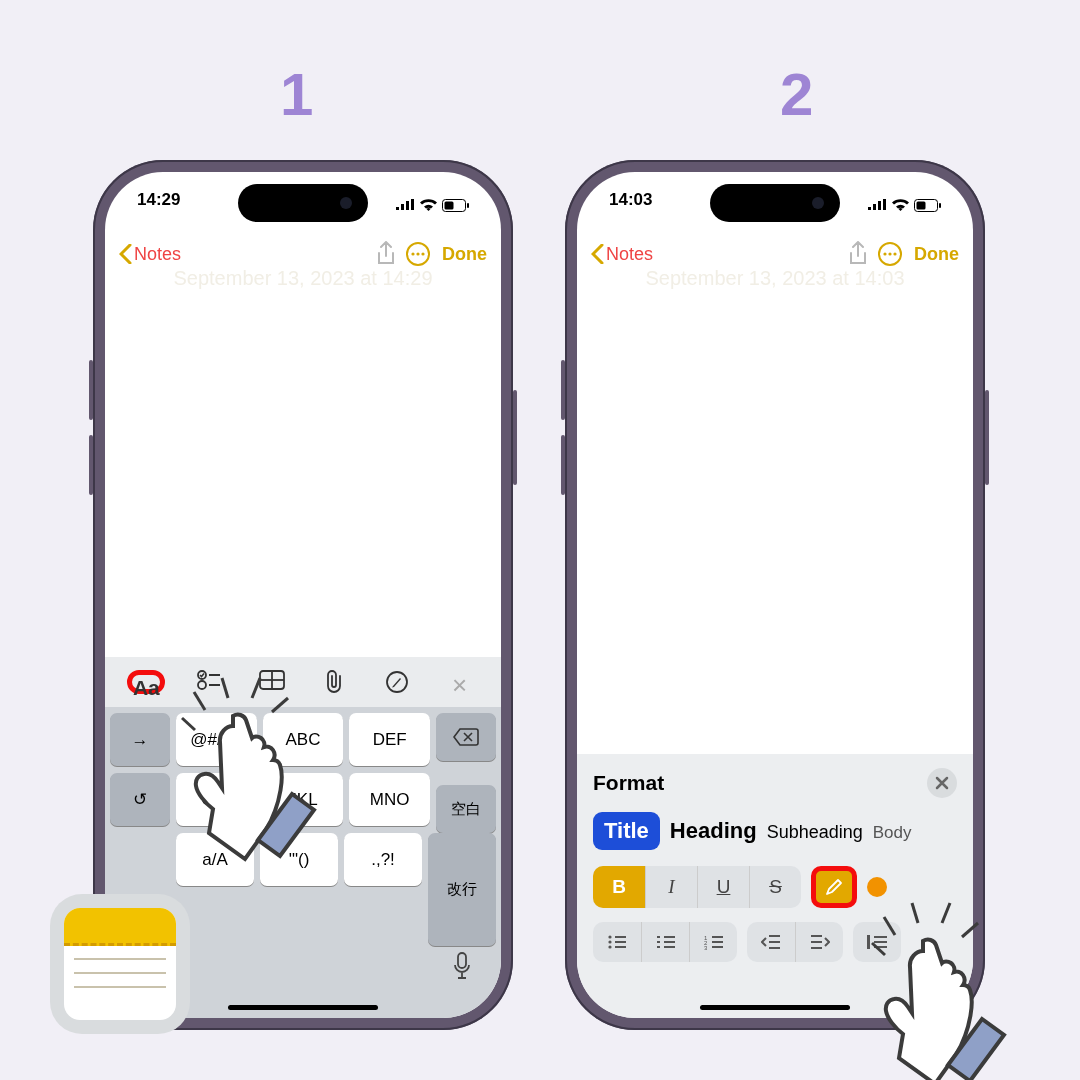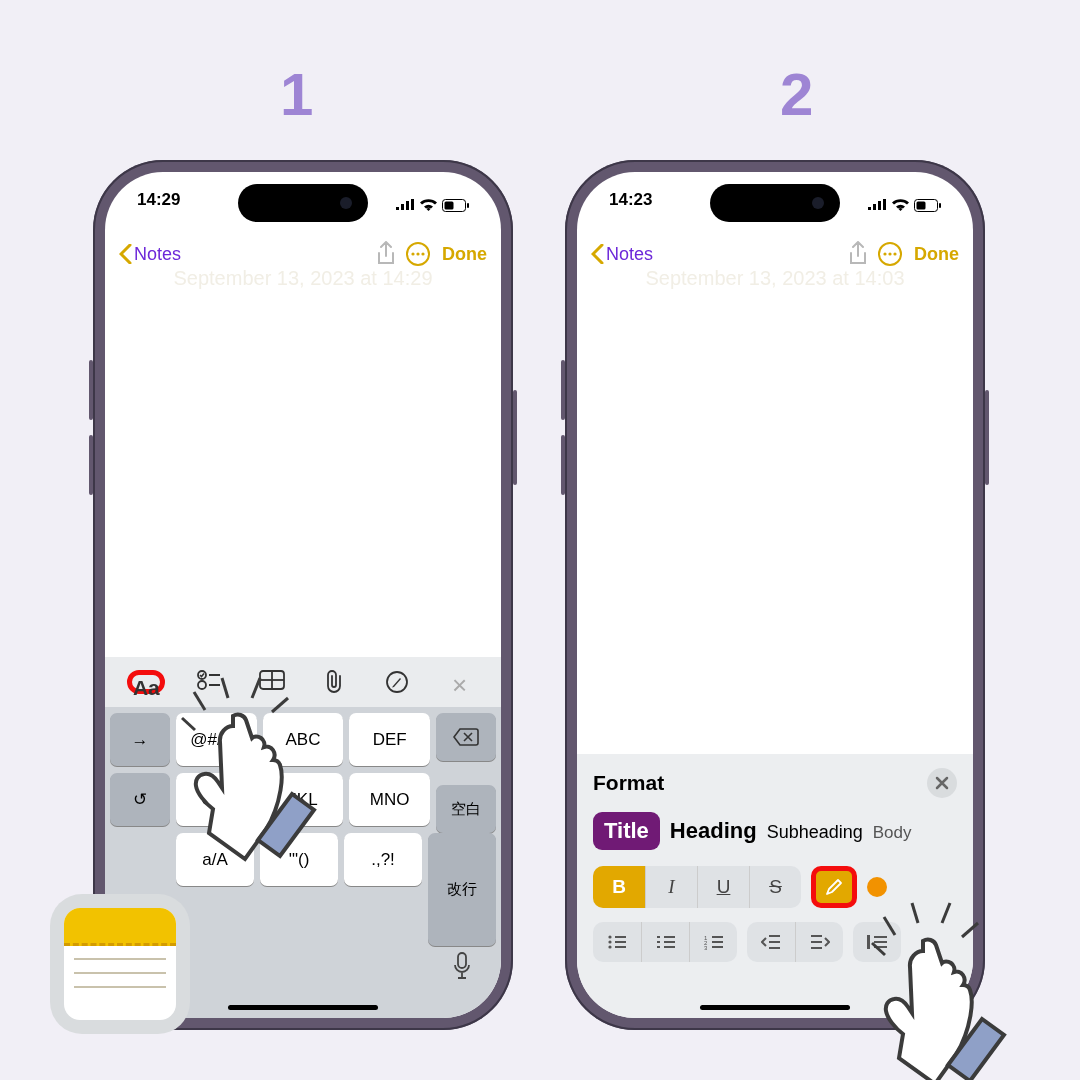--- a/index.html
+++ b/index.html
@@ -12,21 +12,21 @@
     .vol1 { left:-4px; top:200px; width:4px; height:60px; }
     .vol2 { left:-4px; top:275px; width:4px; height:60px; }
     .pwr  { right:-4px; top:230px; width:4px; height:95px; }
     .screen { width:100%; height:100%; background:#fff; border-radius:58px; position:relative; overflow:hidden;padding-left:48px; }
     .island { position:absolute; top:12px; left:50%; transform:translateX(-50%); width:130px; height:38px; background:#000; border-radius:22px; z-index:5; }
     .island::after{content:"";position:absolute;right:16px;top:50%;transform:translateY(-50%);width:12px;height:12px;border-radius:50%;background:#1a1d2a;}
     .status { position:absolute; top:18px; left:0; right:0; height:30px; display:flex; justify-content:space-between; padding:0 32px; font-weight:700; font-size:17px; }
     .s-right { display:flex; align-items:center; gap:5px; font-size:14px; }
     .s-right svg { display:block; }
     .nav { position:absolute; top:60px; left:0; right:0; height:44px; display:flex; align-items:center; padding:0 14px; }
-    .back { display:flex; align-items:center; color:#6d28d9; font-size:18px; }
+    .back { display:flex; align-items:center; color:#ef4444; font-size:18px; }
     .back svg{display:block; margin-right:2px;}
     .nav-spacer { flex:1; }
     .nav-icon { width:32px; display:flex; justify-content:center; color:#b8b8b8; }
     .nav-icon.gold { color:#d6a800; }
     .done { color:#d6a800; font-size:18px; font-weight:600; margin-left:8px; }
     .timestamp { position:absolute; top:95px; left:0; right:0; text-align:center; font-size:20px; color:#f1eee5; }
     .home-ind { position:absolute; bottom:8px; left:50%; transform:translateX(-50%); width:150px; height:5px; background:#000; border-radius:3px; }
 
     
     .toolbar { position:absolute; left:0; right:0; height:50px; background:#eaecee; display:flex; align-items:center; justify-content:space-around; padding:0 10px; }
@@ -44,21 +44,21 @@
     .row-split{display:flex; gap:6px;}
     .spacer-key{flex:0 0 60px;}
     .mic-row { display:flex; justify-content:flex-end; padding:6px 24px 0; }
 
     
     .panel { position:absolute; top:582px; left:0; right:0; bottom:0; background:#eceef0; padding:14px 16px 0; }
     .p-head { display:flex; justify-content:space-between; align-items:center; margin-bottom:14px; }
     .p-title { font-size:21px; font-weight:700; }
     .p-x { width:30px; height:30px; background:#d9dcde; border-radius:50%; display:flex; align-items:center; justify-content:center; color:#666; }
     .styles { display:flex; gap:10px; align-items:baseline; margin-bottom:16px; overflow:hidden; }
-    .st-title { background:#701a75; color:#fff; padding:6px 11px; border-radius:9px; font-size:22px; font-weight:800; }
+    .st-title { background:#1d4ed8; color:#fff; padding:6px 11px; border-radius:9px; font-size:22px; font-weight:800; }
     .st-head { font-size:22px; font-weight:800; }
     .st-sub { font-size:18px; font-weight:400; }
     .st-body { font-size:17px; color:#555; }
     .fmt-row { display:flex; gap:10px; margin-bottom:14px; align-items:center; }
     .seg { display:flex; background:#dfe2e5; border-radius:10px; overflow:hidden; }
     .seg .sb { width:52px; height:42px; display:flex; align-items:center; justify-content:center; color:#444; font-size:19px; }
     .seg .sb.act { background:#e2a800; color:#fff; font-weight:800; }
     .seg .sb + .sb { border-left:1px solid #ccc; }
     .pencil { width:46px; height:42px; background:#e2a800; border-radius:10px; display:flex; align-items:center; justify-content:center; border:5px solid #f40d0d; }
     .dot { width:20px; height:20px; background:#f29200; border-radius:50%; }
@@ -210,21 +210,21 @@
   </div>
 </div>
 
 <div id="ph2" class="phone">
   <div class="side-btn vol1"></div>
     <div class="side-btn vol2"></div>
     <div class="side-btn pwr"></div>
   <div class="screen">
     <div class="island"></div>
     <div class="status">
-      <span>14:23</span>
+      <span>14:03</span>
       <span class="s-right">
         <svg width="20" height="12" viewBox="0 0 20 12">
             <path d="M1 11h3V8H1zM6 11h3V5H6zM11 11h3V2h-3zM16 11h3V0h-3z" fill="#000"></path>
           </svg>
         <svg width="17" height="12" viewBox="0 0 17 12">
             <path d="M8.5 12l2-2a2.8 2.8 0 00-4 0zM4 7.5l2 2a4.5 4.5 0 015 0l2-2a7.3 7.3 0 00-9 0zM0 3.5l2 2a10 10 0 0113 0l2-2a12.8 12.8 0 00-17 0z" fill="#000"></path>
           </svg>
         <svg width="27" height="13" viewBox="0 0 27 13">
             <rect x="0.5" y="0.5" width="23" height="12" rx="3" stroke="#000" fill="none"></rect>
             <rect x="2.5" y="2.5" width="9" height="8" rx="1.5" fill="#000"></rect>

